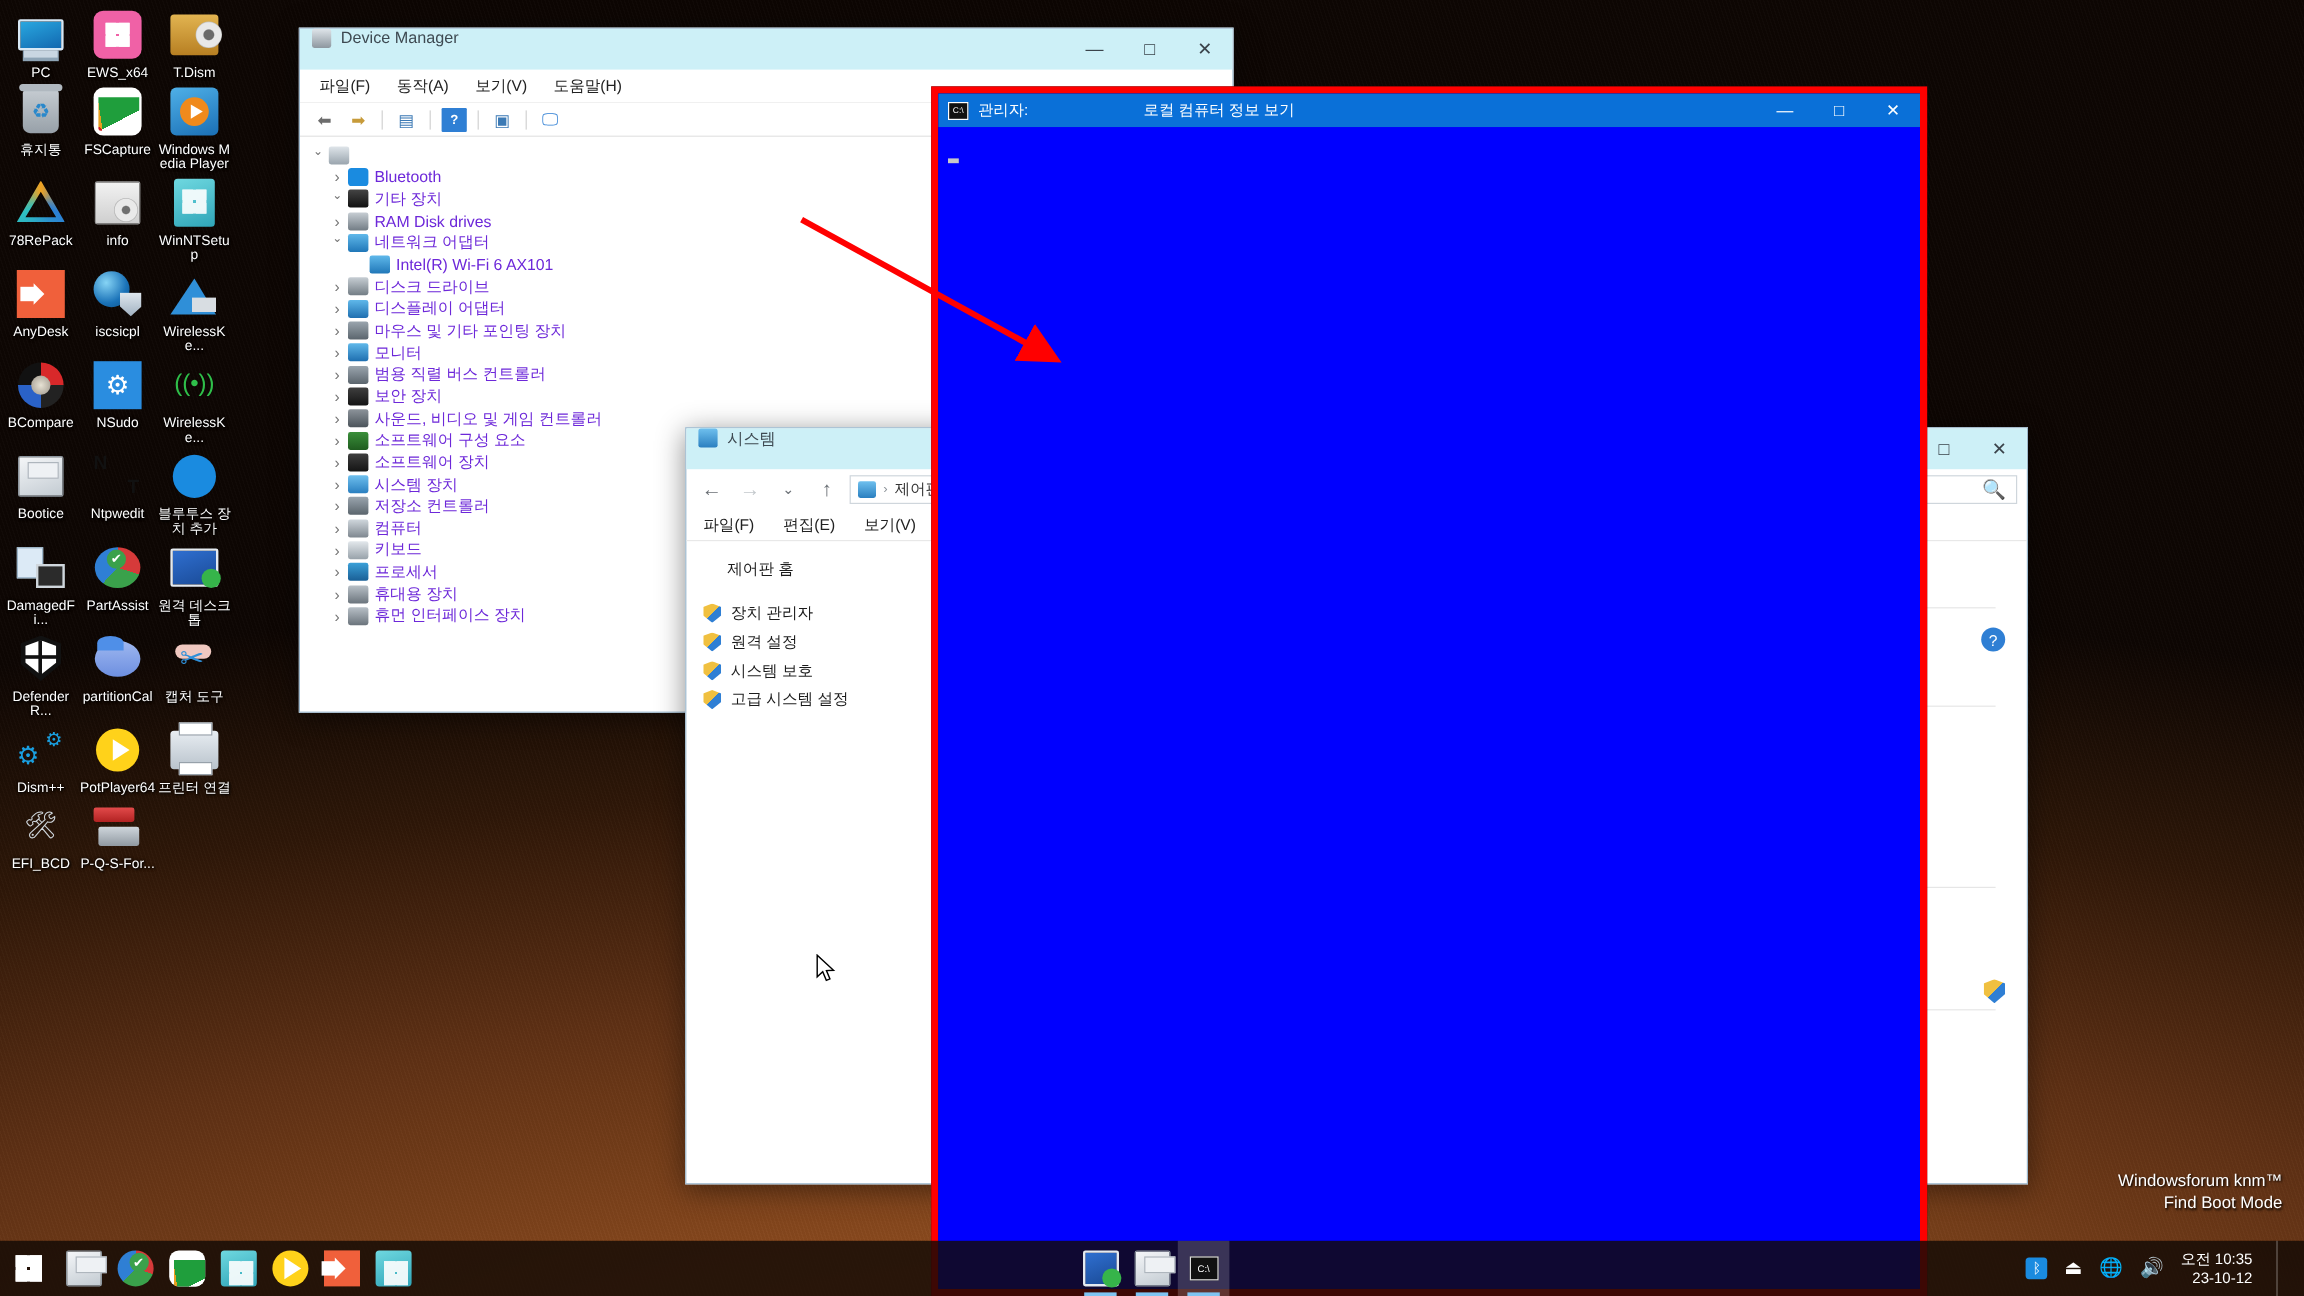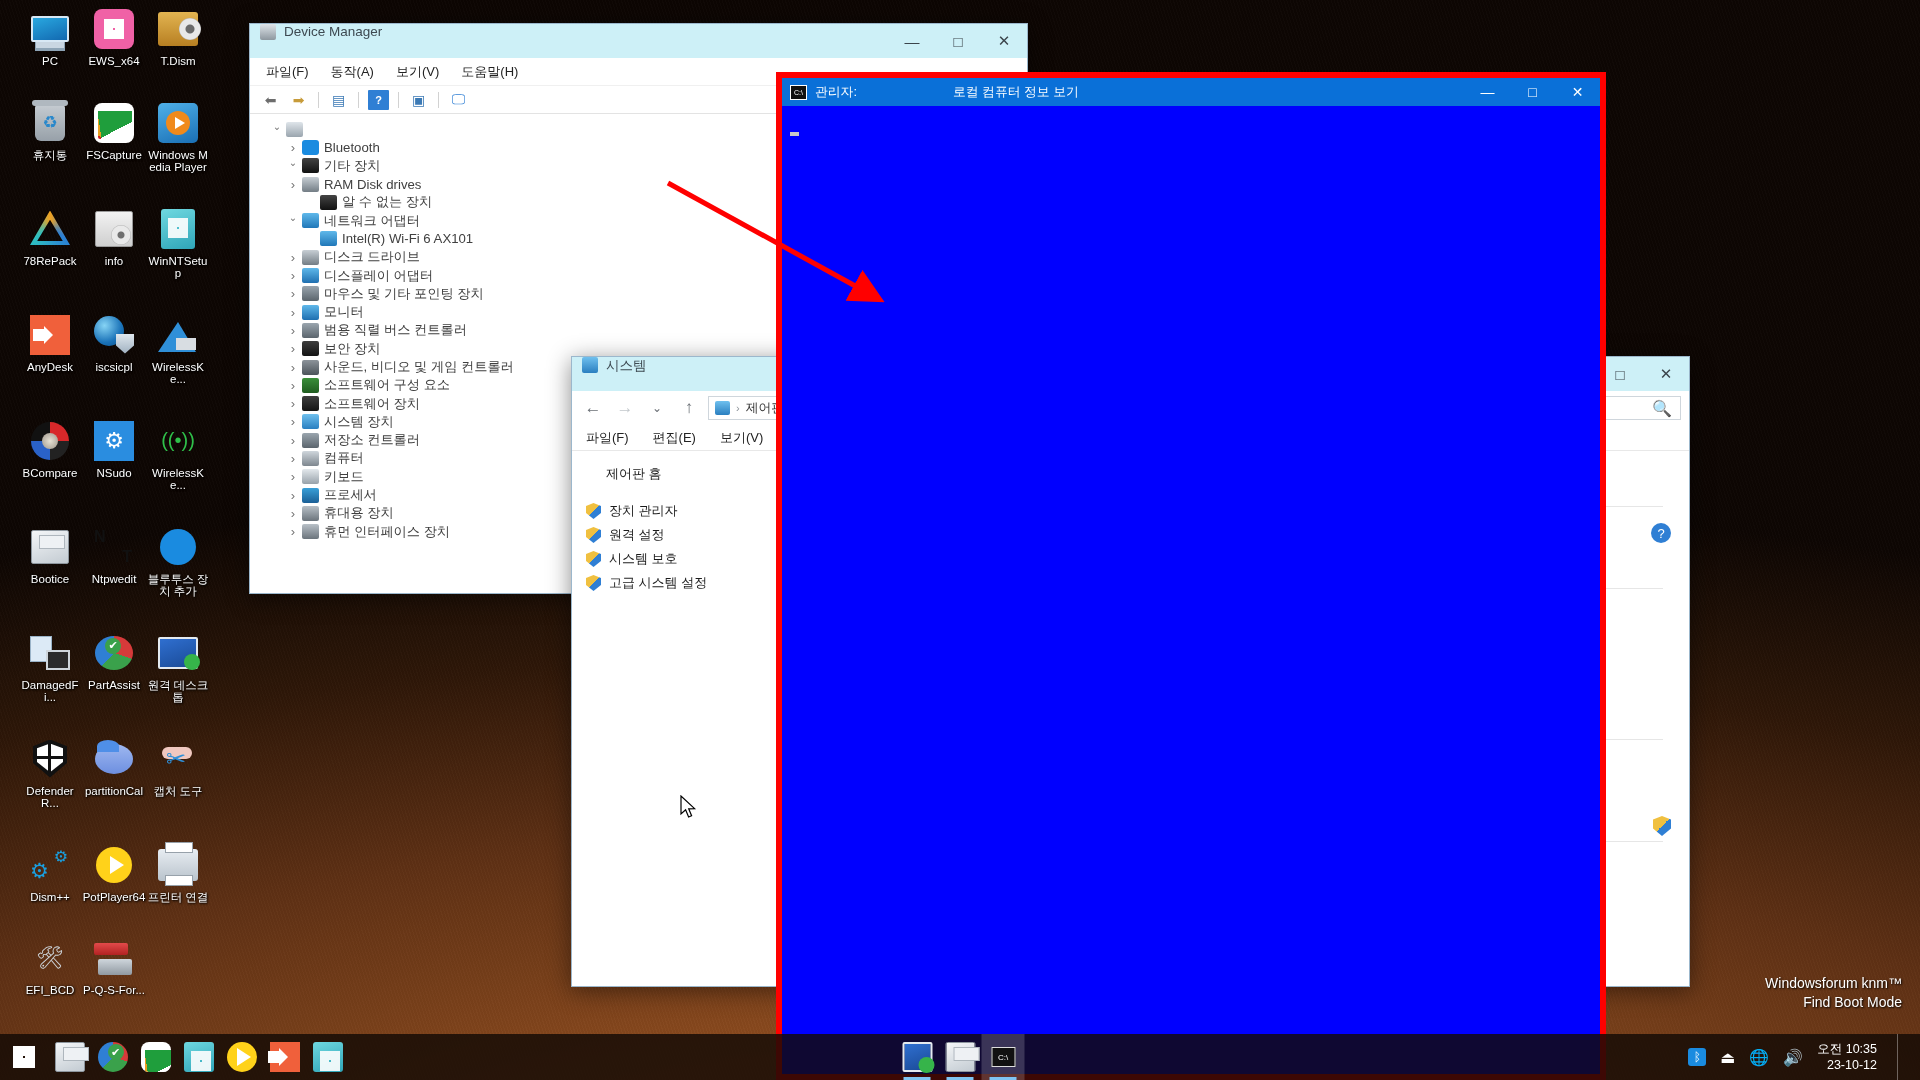--- a/index.html
+++ b/index.html
@@ -18,22 +18,22 @@
       linear-gradient(180deg,#000 0%, #130903 18%, #2a1408 34%, #000 100%);
   }
   #desktop::after{
     content:""; position:absolute; inset:0;
     background-image:repeating-linear-gradient(72deg, rgba(255,255,255,0.022) 0 1px, rgba(0,0,0,0.03) 1px 3px);
     opacity:.75;
   }
 
   
   #icon-grid {
-    position:absolute; left:18px; top:6px; width:196px;
-    display:grid; grid-template-columns:repeat(3,64px); gap:32px 0;
+    position:absolute; left:2px; top:6px; width:196px;
+    display:grid; grid-template-columns:repeat(3,64px); gap:2px 0;
     z-index:2;
   }
   .d-icon{ width:64px; text-align:center; cursor:default; }
   .d-icon .glyph{
     width:46px; height:46px; margin:0 auto 3px; position:relative;
     display:flex; align-items:center; justify-content:center;
   }
   .d-icon .lbl{
     color:#fff; font-size:11.5px; line-height:12.5px;
     text-shadow:1px 1px 2px #000, 0 0 3px #000;
@@ -138,21 +138,21 @@
 
   
   #dev-mgr{ left:249px; top:23px; width:779px; height:571px; }
   #dev-mgr .menubar{ height:28px; display:flex; align-items:center; gap:22px; padding:0 16px;
         font-size:13px; color:#222; border-bottom:1px solid #f0f0f0;}
   #dev-mgr .toolbar{ height:28px; display:flex; align-items:center; gap:7px; padding:0 10px;
         border-bottom:1px solid #e3e3e3; background:#fff; }
   .tb-btn{ width:21px; height:20px; display:flex; align-items:center; justify-content:center;
         font-size:14px; color:#6d6d6d; }
   .tb-sep{ width:1px; height:16px; background:#d2d2d2; margin:0 2px;}
-  #dev-mgr .tree{ padding:6px 0 0 18px; font-size:13.2px; color:#404040; height:calc(100% - 95px); overflow:hidden;}
+  #dev-mgr .tree{ padding:6px 0 0 6px; font-size:13.2px; color:#6d28d9; height:calc(100% - 95px); overflow:hidden;}
   .node{ display:flex; align-items:center; height:18.3px; white-space:nowrap; }
   .chev{ width:18px; text-align:center; color:#767676; font-size:10px; }
   .chev.open::before{ content:"⌄"; position:relative; top:-3px;}
   .chev.closed::before{ content:"›"; font-size:13px;}
   .nico{ width:17px; height:15px; margin-right:5px; display:inline-block; position:relative; flex:0 0 17px;}
   .ni-root{background:linear-gradient(180deg,#dfe5ea,#9aa5ae);border-radius:2px;}
   .ni-bt{background:#1a8be0;border-radius:3px;}
   .ni-ide{background:linear-gradient(180deg,#4aa84a,#2c7a2c);border-radius:2px;}
   .ni-disk{background:linear-gradient(180deg,#c7ced4,#737d85);border-radius:2px;}
   .ni-other{background:linear-gradient(180deg,#444,#111);border-radius:2px;}
@@ -481,25 +481,20 @@
       <div class="node l1">
         <span class="chev open"></span>
         <span class="nico ni-other"></span>
         <span>기타 장치</span>
       </div>
       <div class="node l1">
         <span class="chev closed"></span>
         <span class="nico ni-disk"></span>
         <span>RAM Disk drives</span>
       </div>
-      <div class="node l2">
-        <span class="chev"></span>
-        <span class="nico ni-other"></span>
-        <span>알 수 없는 장치</span>
-      </div>
       <div class="node l1">
         <span class="chev open"></span>
         <span class="nico ni-net"></span>
         <span>네트워크 어댑터</span>
       </div>
       <div class="node l2">
         <span class="chev"></span>
         <span class="nico ni-net"></span>
         <span>Intel(R) Wi-Fi 6 AX101</span>
       </div>

